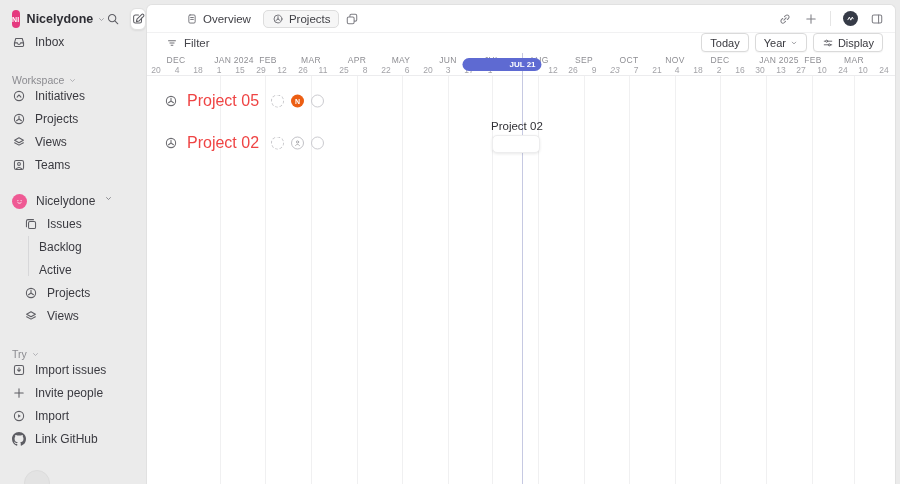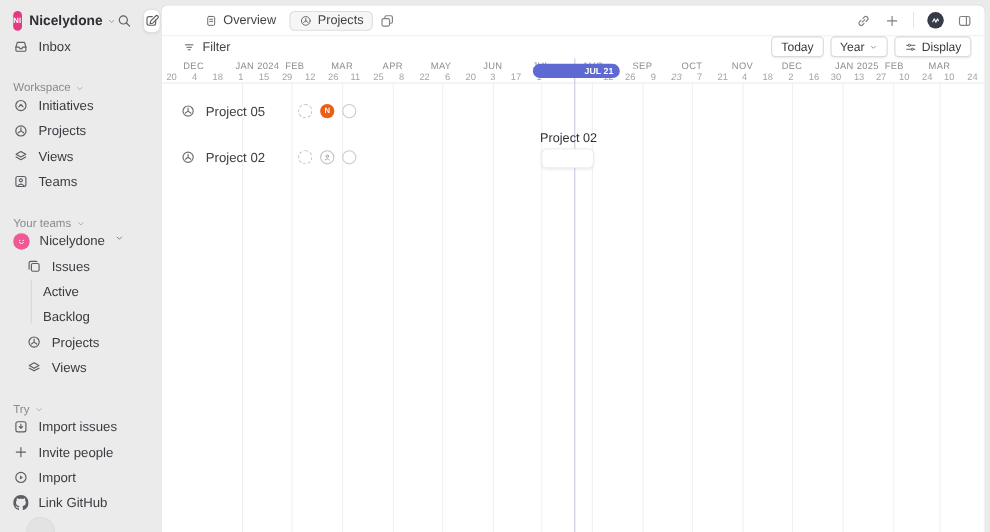--- a/index.html
+++ b/index.html
@@ -74,21 +74,21 @@
     letter-spacing:.3px;white-space:nowrap}
   .tl-tick{position:absolute;top:12px;transform:translateX(-50%);font-size:8.5px;color:#a3a3a8}
   .tl-headline{position:absolute;top:22px;left:0;right:0;height:1px;background:#ececee}
   .gridline{position:absolute;top:22px;bottom:0;width:1px;background:#f0f0f1}
   .today-line{position:absolute;top:0;bottom:0;width:1px;background:var(--today-line)}
   .today-pill{position:absolute;top:5px;transform:translateX(-50%);background:var(--accent);color:#fff;
     font-size:8px;font-weight:bold;padding:2px 6px;border-radius:8px;white-space:nowrap;cursor:pointer}
   .tl-row{position:absolute;left:17px;display:flex;align-items:center;gap:9px;
     transform:translateY(-50%);cursor:pointer}
   .tl-row .icon{color:#6d6d72}
-  .tl-row-label{font-size:12px;color:#404040}
+  .tl-row-label{font-size:16px;color:#ef4444}
   .tl-row-meta{position:absolute;left:124px;transform:translateY(-50%);display:flex;
     align-items:center;gap:7px}
   .dashed-circle{width:13px;height:13px;border-radius:50%;border:1px dashed #c6c6ca;box-sizing:border-box;cursor:pointer}
   .avatar-orange{width:13px;height:13px;border-radius:50%;background:var(--avatar-orange);color:#fff;
     font-size:7px;font-weight:bold;display:inline-flex;align-items:center;justify-content:center;cursor:pointer}
   .avatar-person{width:13px;height:13px;border-radius:50%;border:1px solid #c2c2c7;box-sizing:border-box;
     color:#8f8f94;display:inline-flex;align-items:center;justify-content:center;cursor:pointer}
   .avatar-person svg{width:9px;height:9px}
   .status-circle{width:13px;height:13px;border-radius:50%;border:1.5px solid #cbcbd0;box-sizing:border-box;cursor:pointer}
   .bar-label{position:absolute;font-size:11.5px;color:#303035;white-space:nowrap}
@@ -178,28 +178,20 @@
                 <rect x="2.8" y="2.8" width="10.4" height="10.4" rx="2"></rect>
                 <circle cx="8" cy="6.8" r="1.6"></circle>
                 <path d="M5 12.4c1.7-2.2 4.3-2.2 6 0"></path>
               </svg>
             </span>
             <span>Teams</span>
           </div>
         </div>
       </div>
       <div class="sb-sec">
-        <div class="sb-sec-head">
-          <span>Your teams</span>
-          <span class="icon sm">
-            <svg viewBox="0 0 16 16" fill="none" stroke="currentColor" stroke-width="1.2" stroke-linecap="round" stroke-linejoin="round">
-              <path d="M4.5 6.3 8 9.8l3.5-3.5"></path>
-            </svg>
-          </span>
-        </div>
         <div class="sec-items">
           <div class="sb-item">
             <span class="team-avatar">
               <svg viewBox="0 0 16 16" fill="none" stroke="#fff" stroke-width="1.3" stroke-linecap="round">
                 <circle cx="5.7" cy="6.6" r=".8" fill="#fff" stroke="none"></circle>
                 <circle cx="10.3" cy="6.6" r=".8" fill="#fff" stroke="none"></circle>
                 <path d="M5.4 9.4c1.5 1.6 3.7 1.6 5.2 0"></path>
               </svg>
             </span>
             <span>Nicelydone</span>
@@ -212,24 +204,24 @@
           <div class="sb-item ind1">
             <span class="icon md">
               <svg viewBox="0 0 16 16" fill="none" stroke="currentColor" stroke-width="1.2" stroke-linecap="round" stroke-linejoin="round">
                 <rect x="5.2" y="5.2" width="8" height="8" rx="1.6"></rect>
                 <path d="M10.8 3H4.6A1.8 1.8 0 0 0 2.8 4.8V11"></path>
               </svg>
             </span>
             <span>Issues</span>
           </div>
           <div class="sb-item ind2">
+            <span>Backlog</span>
+          </div>
+          <div class="sb-item ind2">
             <span>Active</span>
-          </div>
-          <div class="sb-item ind2">
-            <span>Backlog</span>
           </div>
           <div class="sb-item ind1">
             <span class="icon md">
               <svg viewBox="0 0 16 16" fill="none" stroke="currentColor" stroke-width="1.2" stroke-linecap="round" stroke-linejoin="round">
                 <circle cx="8" cy="8" r="5.3"></circle>
                 <path d="M8 8V4.8M8 8l-2.8 2M8 8l2.8 2"></path>
               </svg>
             </span>
             <span>Projects</span>
           </div>
@@ -446,21 +438,21 @@
       <span class="tl-tick" style="left: 572px;">2</span>
       <span class="tl-tick" style="left: 593px;">16</span>
       <span class="tl-tick" style="left: 613px;">30</span>
       <span class="tl-tick" style="left: 634px;">13</span>
       <span class="tl-tick" style="left: 654px;">27</span>
       <span class="tl-tick" style="left: 675px;">10</span>
       <span class="tl-tick" style="left: 696px;">24</span>
       <span class="tl-tick" style="left: 716px;">10</span>
       <span class="tl-tick" style="left: 737px;">24</span>
       <div class="today-line" style="left: 375px;"></div>
-      <span class="today-pill" style="left: 377px; padding-left: 47px;">JUL 21</span>
+      <span class="today-pill" style="left: 355px; padding-left: 47px;">JUL 21</span>
       <div class="tl-row" style="top: 48px;">
         <span class="icon md">
           <svg viewBox="0 0 16 16" fill="none" stroke="currentColor" stroke-width="1.2" stroke-linecap="round" stroke-linejoin="round">
             <circle cx="8" cy="8" r="5.3"></circle>
             <path d="M8 8V4.8M8 8l-2.8 2M8 8l2.8 2"></path>
           </svg>
         </span>
         <span class="tl-row-label">Project 05</span>
       </div>
       <div class="tl-row-meta" style="top: 48px;">

